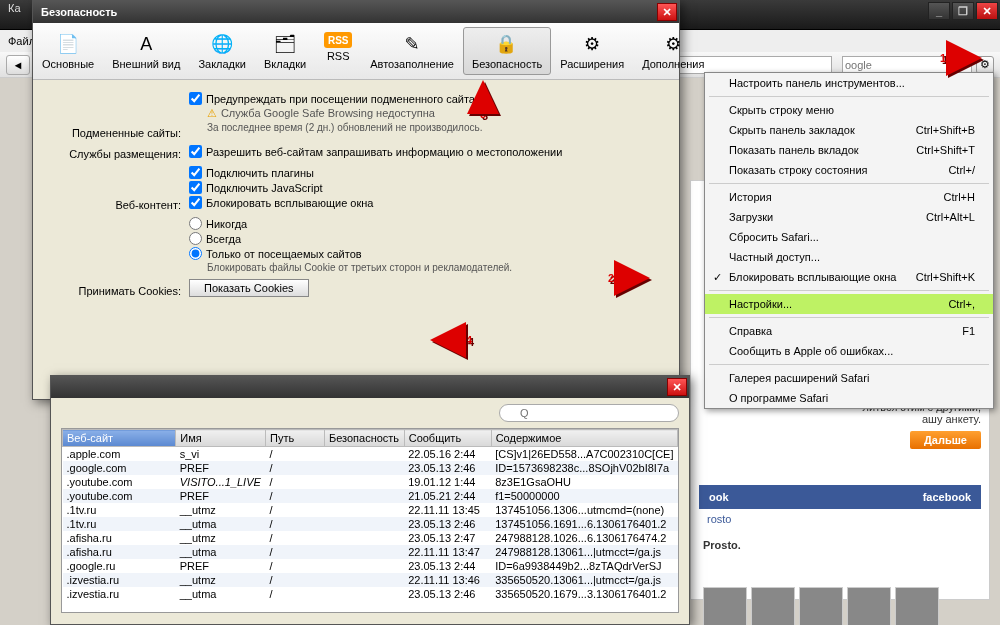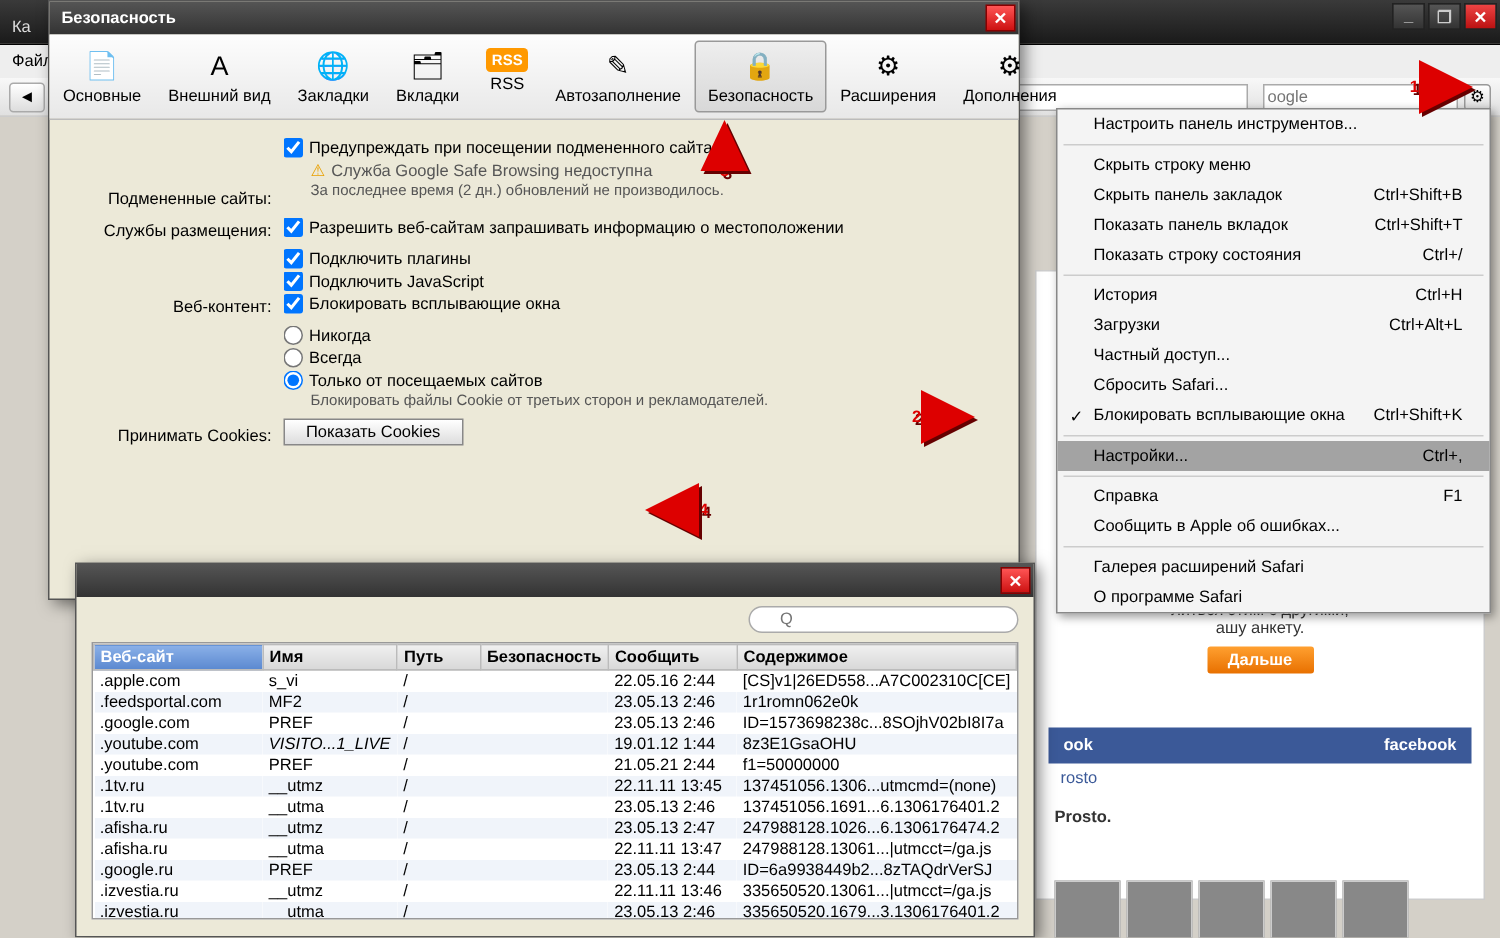--- a/index.html
+++ b/index.html
@@ -8,21 +8,21 @@
 .title-ctrl{position:absolute;top:2px;right:2px;display:flex;gap:2px}
 .tcbtn{width:22px;height:18px;background:linear-gradient(#555,#333);border:1px solid #222;display:flex;align-items:center;justify-content:center;color:#ccc;cursor:pointer;font-weight:bold}
 .tcbtn.x{background:linear-gradient(#e44,#b11);color:#fff}
 .menubar{position:absolute;top:30px;left:0;right:0;height:22px;background:#eee;padding:2px 8px;display:flex;gap:12px;align-items:center}
 .navbar{position:absolute;top:52px;left:0;right:0;height:26px;background:linear-gradient(#f8f8f8,#e0e0e0);padding:2px 6px;display:flex;align-items:center;gap:4px;border-bottom:1px solid #ccc}
 .navbtn{width:24px;height:20px;background:linear-gradient(#fff,#ddd);border:1px solid #aaa;border-radius:3px;display:flex;align-items:center;justify-content:center;cursor:pointer}
 
 
 .dropdown{position:absolute;top:72px;right:6px;width:290px;background:#f4f4f4;border:1px solid #888;box-shadow:2px 2px 6px rgba(0,0,0,.4);z-index:50}
 .dd-item{display:flex;justify-content:space-between;padding:4px 18px 4px 24px;cursor:pointer}
-.dd-item.hl{background:#a3a3a3}
+.dd-item.hl{background:#bef264}
 .dd-sep{height:1px;background:#ccc;margin:3px 4px}
 .dd-check{position:relative}
 .dd-check::before{content:"✓";position:absolute;left:8px}
 
 
 .prefs{position:absolute;top:0;left:32px;width:648px;height:400px;background:#ece9d8;border:1px solid #555;box-shadow:3px 3px 10px rgba(0,0,0,.5);z-index:60}
 .prefs-title{height:22px;background:linear-gradient(#555,#333);color:#fff;display:flex;align-items:center;justify-content:space-between;padding:0 2px 0 8px;font-weight:bold}
 .close-x{width:20px;height:18px;background:linear-gradient(#f55,#c11);border:1px solid #800;color:#fff;display:flex;align-items:center;justify-content:center;font-weight:bold;cursor:pointer}
 .toolbar{display:flex;background:linear-gradient(#fdfdfd,#e8e8e8);border-bottom:1px solid #bbb;padding:4px 0}
 .tb-item{flex:0 0 auto;padding:4px 8px;text-align:center;cursor:pointer;border:1px solid transparent;border-radius:3px;display:flex;flex-direction:column;align-items:center;gap:2px}
@@ -38,21 +38,21 @@
 .warn-ico{color:#e8a000;margin-right:4px}
 .btn{background:linear-gradient(#fff,#ddd);border:1px solid #888;padding:2px 14px;cursor:pointer;font-size:11px}
 
 
 .cookies{position:absolute;top:375px;left:50px;width:640px;height:250px;background:#ece9d8;border:1px solid #555;box-shadow:3px 3px 10px rgba(0,0,0,.5);z-index:70}
 .cookies-title{height:22px;background:linear-gradient(#555,#333);display:flex;justify-content:flex-end;padding:2px}
 .searchbar{padding:6px 10px;display:flex;justify-content:flex-end}
 .search{width:180px;padding:2px 6px 2px 20px;border:1px solid #aaa;border-radius:10px;font-size:11px}
 .tbl-wrap{margin:0 10px;border:1px solid #999;background:#fff;height:185px;overflow:hidden}
 .tbl{width:100%;border-collapse:collapse;font-size:11px}
-.tbl th{background:linear-gradient(#f0f0f0,#d8d8d8);border:1px solid #bbb;padding:2px 4px;text-align:left;font-weight:bold}
+.tbl th{background:linear-gradient(#f0f0f0,#d8d8d8);border:1px solid #bbb;padding:2px 4px;text-align:left;font-weight:normal}
 .tbl th.sorted{background:linear-gradient(#8ab0e8,#5a88d0);color:#fff}
 .tbl td{padding:1px 4px;white-space:nowrap;overflow:hidden;text-overflow:ellipsis}
 .tbl tr:nth-child(even) td{background:#f0f4fa}
 
 
 .right-panel{position:absolute;top:180px;right:10px;width:300px;height:420px;background:#fff;border:1px solid #ccc;z-index:10;padding:8px}
 .dalshe{display:inline-block;background:linear-gradient(#ffa030,#e87000);color:#fff;padding:3px 14px;border-radius:2px;font-weight:bold;margin:6px 0;cursor:pointer}
 .fb-bar{background:#3b5998;color:#fff;padding:6px 10px;font-weight:bold;display:flex;justify-content:space-between;margin-top:30px}
 .avatars{display:flex;gap:4px;margin-top:30px;padding:4px}
 .av{width:44px;height:44px;background:#888;border:1px solid #ccc}
@@ -61,40 +61,40 @@
 .callout{position:absolute;z-index:200;display:flex;align-items:center;color:#d00;font-family:Impact,Arial Black;font-size:42px;font-weight:bold;text-shadow:2px 2px 0 #600}
 .arrow-r{width:0;height:0;border-top:18px solid transparent;border-bottom:18px solid transparent;border-left:36px solid #d00;filter:drop-shadow(2px 2px 0 #600)}
 .arrow-l{width:0;height:0;border-top:18px solid transparent;border-bottom:18px solid transparent;border-right:36px solid #d00;filter:drop-shadow(2px 2px 0 #600)}
 .arrow-u{width:0;height:0;border-left:16px solid transparent;border-right:16px solid transparent;border-bottom:34px solid #d00;filter:drop-shadow(2px 2px 0 #600)}
 .gear{width:18px;height:18px;border:1px solid #999;border-radius:3px;background:linear-gradient(#fff,#ddd);display:flex;align-items:center;justify-content:center;margin-left:auto;cursor:pointer}
 </style>
 </head>
 <body>
 
 <div class="bg-browser">
-  <span style="color:#ddd;padding:12px 8px;display:inline-block">Ка</span>
+  <span style="color:#ddd;padding:2px 8px;display:inline-block">Ка</span>
   <div class="title-ctrl">
     <div class="tcbtn">_</div>
     <div class="tcbtn">❐</div>
     <div class="tcbtn x">✕</div>
   </div>
 </div>
 <div class="menubar">
   <span>Файл</span>
 </div>
 <div class="navbar">
   <div class="navbtn">◄</div>
   <div class="navbtn">►</div>
   <input style="flex: 1 1 0%; margin: 0px 6px; padding: 2px; border: 1px solid rgb(170, 170, 170);">
   <input style="width: 130px; padding: 2px; border: 1px solid rgb(170, 170, 170);" placeholder="oogle">
   <div class="gear">⚙</div>
 </div>
 
 <div class="right-panel">
-  <div style="text-align:center;font-size:11px;color:#333;margin-top:200px">
+  <div style="text-align:right;font-size:11px;color:#333;margin-top:200px">
     <div>в какой-то области и</div>
     <div>литься этим с другими,</div>
     <div>ашу анкету.</div>
     <span class="dalshe">Дальше</span>
   </div>
   <div class="fb-bar">
     <span>ook</span>
     <span>facebook</span>
   </div>
   <div style="color:#3b5998;padding:4px 8px">rosto</div>
@@ -133,25 +133,25 @@
     <div class="dd-sep"></div>
     <div class="dd-item">
       <span>История</span>
       <span>Ctrl+H</span>
     </div>
     <div class="dd-item">
       <span>Загрузки</span>
       <span>Ctrl+Alt+L</span>
     </div>
     <div class="dd-item">
+      <span>Сбросить Safari...</span>
+      <span></span>
+    </div>
+    <div class="dd-item">
       <span>Частный доступ...</span>
-      <span></span>
-    </div>
-    <div class="dd-item">
-      <span>Сбросить Safari...</span>
       <span></span>
     </div>
     <div class="dd-item dd-check">
       <span>Блокировать всплывающие окна</span>
       <span>Ctrl+Shift+K</span>
     </div>
     <div class="dd-sep"></div>
     <div class="dd-item hl">
       <span>Настройки...</span>
       <span>Ctrl+,</span>
@@ -301,28 +301,20 @@
       <tbody id="ck-body">
           <tr>
             <td style="max-width: 130px;">.apple.com</td>
             <td style="max-width: 90px;">s_vi</td>
             <td style="max-width: 70px;">/</td>
             <td style="max-width: 80px;"></td>
             <td style="max-width: 90px;">22.05.16 2:44</td>
             <td>[CS]v1|26ED558...A7C002310C[CE]</td>
           </tr>
           <tr>
-            <td style="max-width: 130px;">.feedsportal.com</td>
-            <td style="max-width: 90px;">MF2</td>
-            <td style="max-width: 70px;">/</td>
-            <td style="max-width: 80px;"></td>
-            <td style="max-width: 90px;">23.05.13 2:46</td>
-            <td>1r1romn062e0k</td>
-          </tr>
-          <tr>
             <td style="max-width: 130px;">.google.com</td>
             <td style="max-width: 90px;">PREF</td>
             <td style="max-width: 70px;">/</td>
             <td style="max-width: 80px;"></td>
             <td style="max-width: 90px;">23.05.13 2:46</td>
             <td>ID=1573698238c...8SOjhV02bI8I7a</td>
           </tr>
           <tr>
             <td style="max-width: 130px;">.youtube.com</td>
             <td style="max-width: 90px; font-style: italic;">VISITO...1_LIVE</td>

